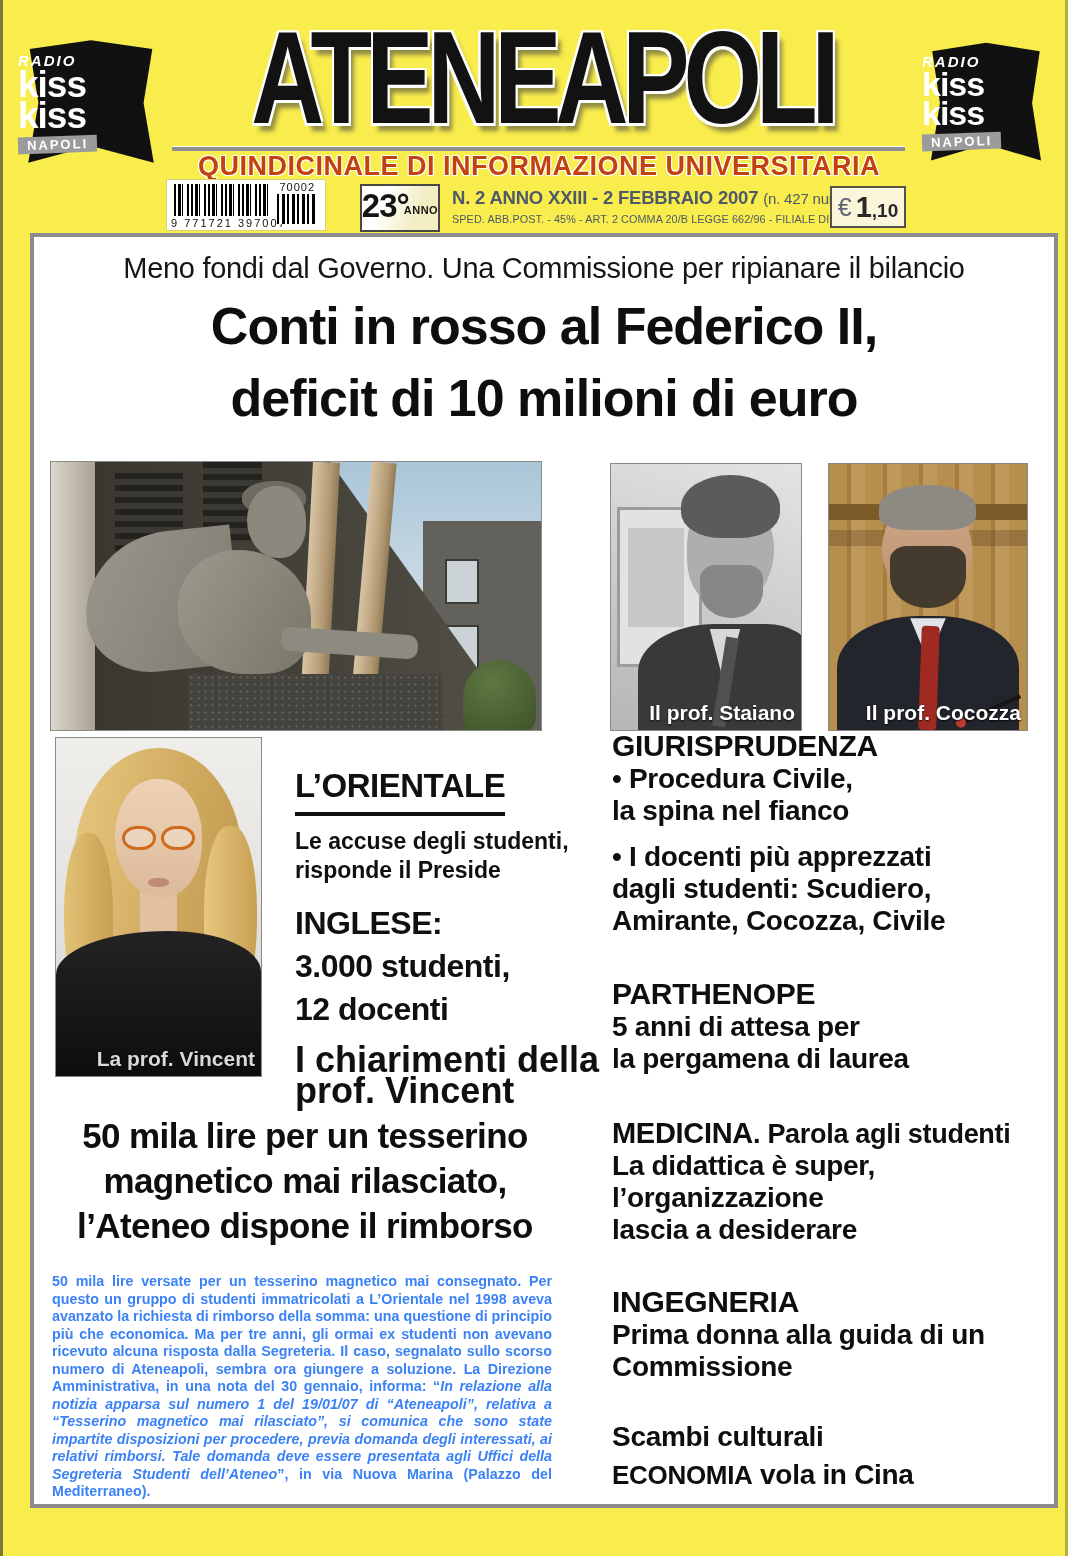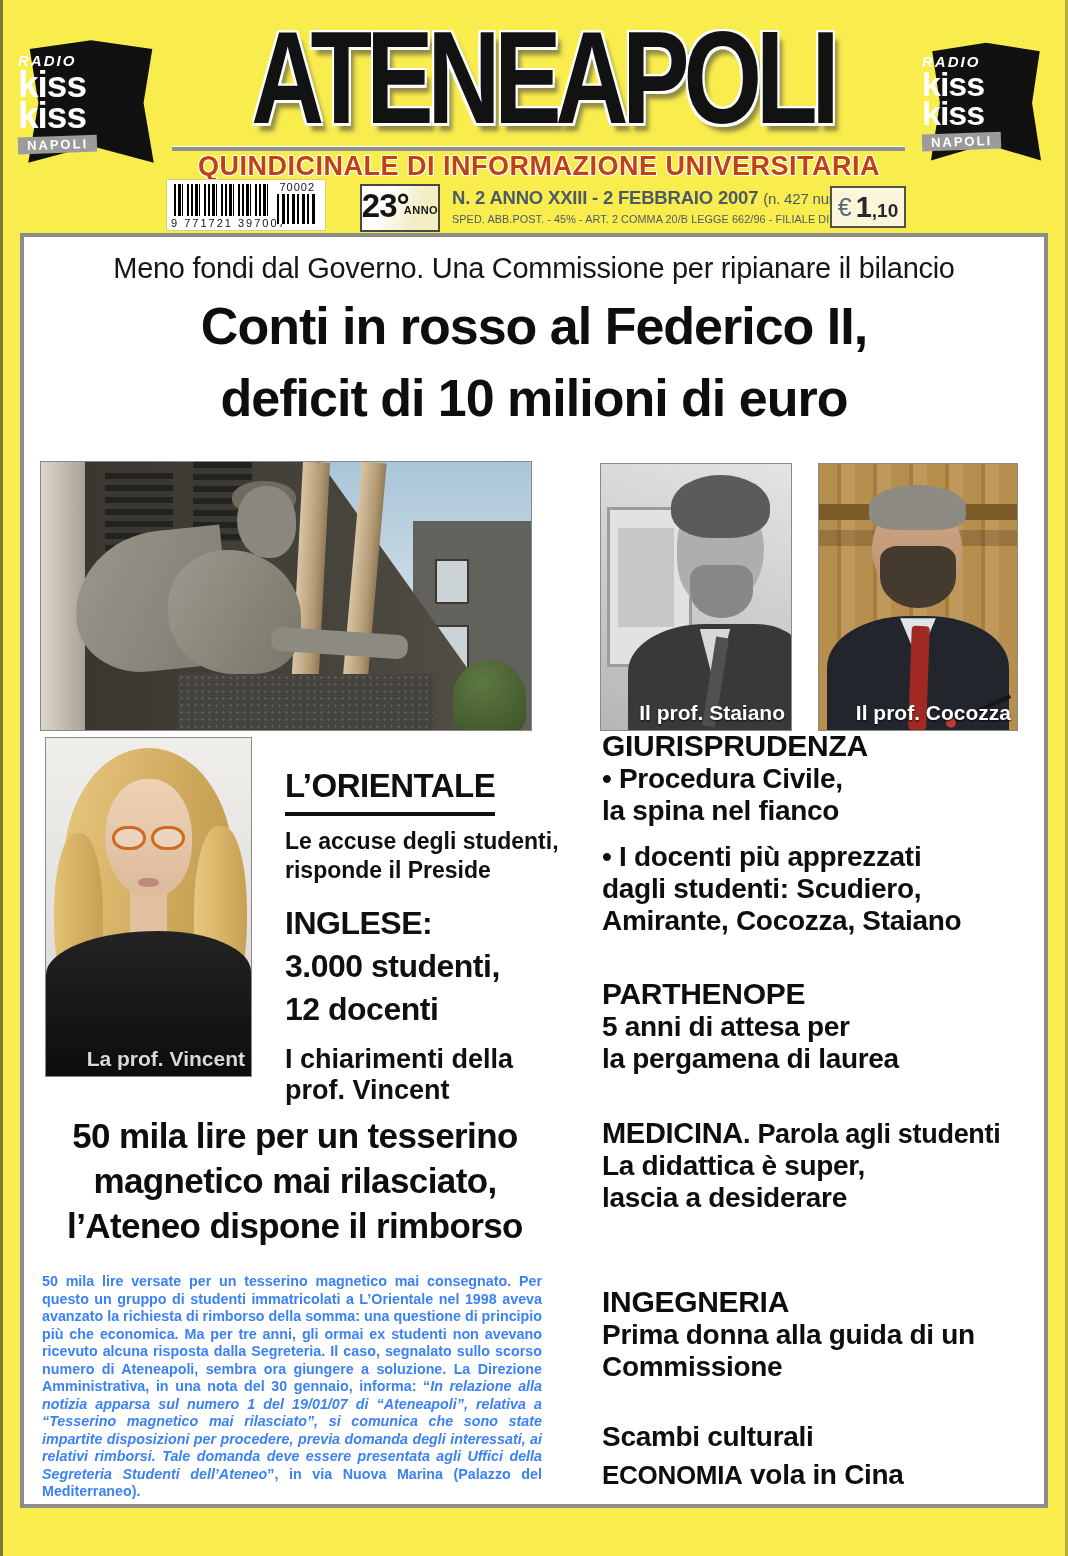--- a/index.html
+++ b/index.html
@@ -47,21 +47,21 @@
   .issue-line1{font-size:18.5px;font-weight:700;letter-spacing:-.2px;white-space:nowrap;}
   .issue-paren{font-size:15px;font-weight:400;}
   .issue-line2{font-size:10.8px;font-weight:400;margin-top:4px;letter-spacing:.1px;white-space:nowrap;}
   .price-box{position:absolute;left:830px;top:186px;width:72px;height:38px;background:#fbf6da;border:2px solid #53534a;
     display:flex;align-items:center;justify-content:center;}
   .price-cur{font-size:25px;color:#5a6774;margin-right:4px;}
   .price-main{font-size:29px;font-weight:700;color:#28282b;}
   .price-cents{font-size:19px;font-weight:700;color:#28282b;align-self:flex-end;margin-bottom:4px;}
 
   
-  .content-box{position:absolute;left:20px;top:233px;width:1020px;height:1267px;background:#fff;border:4px solid #8c8c8c;}
+  .content-box{position:absolute;left:30px;top:233px;width:1020px;height:1267px;background:#fff;border:4px solid #8c8c8c;}
   .kicker{position:absolute;left:0;top:15px;width:100%;text-align:center;font-size:29px;font-weight:400;
     letter-spacing:-.3px;color:#161616;}
   .headline{position:absolute;left:0;top:53px;width:100%;text-align:center;font-size:52px;font-weight:700;
     letter-spacing:-1px;line-height:72px;color:#0e0e0e;}
 
   .photo{position:absolute;overflow:hidden;border:1px solid #8a8a8a;background:#ddd;}
   .photo-caption{position:absolute;right:6px;bottom:5px;font-size:21px;font-weight:700;color:#fff;
     text-shadow:0 1px 2px rgba(0,0,0,.85);z-index:9;padding-left:24px;}
   .abs{position:absolute;}
 
@@ -125,21 +125,21 @@
   .vin-top{left:0;top:57%;width:100%;height:43%;background:linear-gradient(180deg,#232323,#0d0d0d);
     border-radius:55% 45% 0 0/30% 28% 0 0;}
   .vincent .photo-caption{color:#d9d9d9;}
 
   
   .orientale{position:absolute;left:261px;top:530px;width:312px;color:#101010;}
   .ori-title{display:inline-block;font-size:33px;font-weight:800;letter-spacing:-.5px;border-bottom:4px solid #101010;
     padding-bottom:7px;margin-bottom:11px;}
   .ori-sub{font-size:23px;font-weight:700;line-height:29px;}
   .ori-big{margin-top:17px;font-size:32px;font-weight:700;line-height:43px;letter-spacing:-.5px;}
-  .ori-note{margin-top:13px;font-size:27px;font-weight:700;line-height:31px;}
+  .ori-note{margin-top:13px;font-size:36px;font-weight:700;line-height:31px;}
   .tess-headline{position:absolute;left:4px;top:876px;width:534px;text-align:center;font-size:35px;font-weight:700;
     line-height:45px;letter-spacing:-.6px;color:#0e0e0e;}
   .tess-body{position:absolute;left:18px;top:1036px;width:500px;font-size:14.3px;font-weight:700;line-height:17.5px;
     text-align:justify;color:#3b82f6;}
   .tess-body .ital{font-style:italic;}
 
   
   .rsec{position:absolute;left:578px;width:442px;color:#0e0e0e;}
   .r-head{font-size:30px;font-weight:800;letter-spacing:-.3px;line-height:34px;}
   .r-line{font-size:28px;font-weight:700;line-height:32px;letter-spacing:-.3px;}
@@ -302,32 +302,33 @@
     </div>
     <div class="tess-body"><span>50 mila lire versate per un tesserino magnetico mai consegnato. Per questo un gruppo di studenti immatricolati a L’Orientale nel 1998 aveva avanzato la richiesta di rimborso della somma: una questione di principio più che  economica.  Ma per tre anni, gli ormai ex studenti non avevano ricevuto alcuna risposta dalla Segreteria. Il caso, segnalato sullo scorso numero di Ateneapoli, sembra ora giungere a soluzione. La Direzione Amministrativa, in una nota del 30 gennaio, informa: “</span><span class="ital">In relazione alla notizia apparsa sul numero 1 del 19/01/07 di “Ateneapoli”, relativa a “Tesserino magnetico mai rilasciato”, si comunica che sono state impartite disposizioni  per procedere, previa domanda degli interessati, ai relativi rimborsi. Tale domanda deve essere presentata agli Uffici della Segreteria Studenti dell’Ateneo</span><span>”, in via Nuova Marina (Palazzo del Mediterraneo).</span></div>
 
     <div class="rsec sec-giuris">
       <div class="r-head">GIURISPRUDENZA</div>
       <div class="r-line">• Procedura Civile,</div>
       <div class="r-line">la spina nel fianco</div>
       <div class="r-gap"></div>
       <div class="r-line">• I docenti più apprezzati</div>
       <div class="r-line">dagli studenti: Scudiero,</div>
-      <div class="r-line">Amirante, Cocozza, Staiano</div>
+      <div class="r-line">Amirante, Cocozza, Civile</div>
     </div>
 
     <div class="rsec sec-parthenope">
       <div class="r-head">PARTHENOPE</div>
       <div class="r-line">5 anni di attesa per</div>
       <div class="r-line">la pergamena di laurea</div>
     </div>
 
     <div class="rsec sec-medicina">
       <div class="r-line med-line1"><span class="r-headinline">MEDICINA</span><span>. Parola agli studenti</span></div>
       <div class="r-line">La didattica è super,</div>
+      <div class="r-line">l’organizzazione</div>
       <div class="r-line">lascia a desiderare</div>
     </div>
 
     <div class="rsec sec-ingegneria">
       <div class="r-head">INGEGNERIA</div>
       <div class="r-line">Prima donna alla guida di un</div>
       <div class="r-line">Commissione</div>
     </div>
 
     <div class="rsec sec-scambi">

